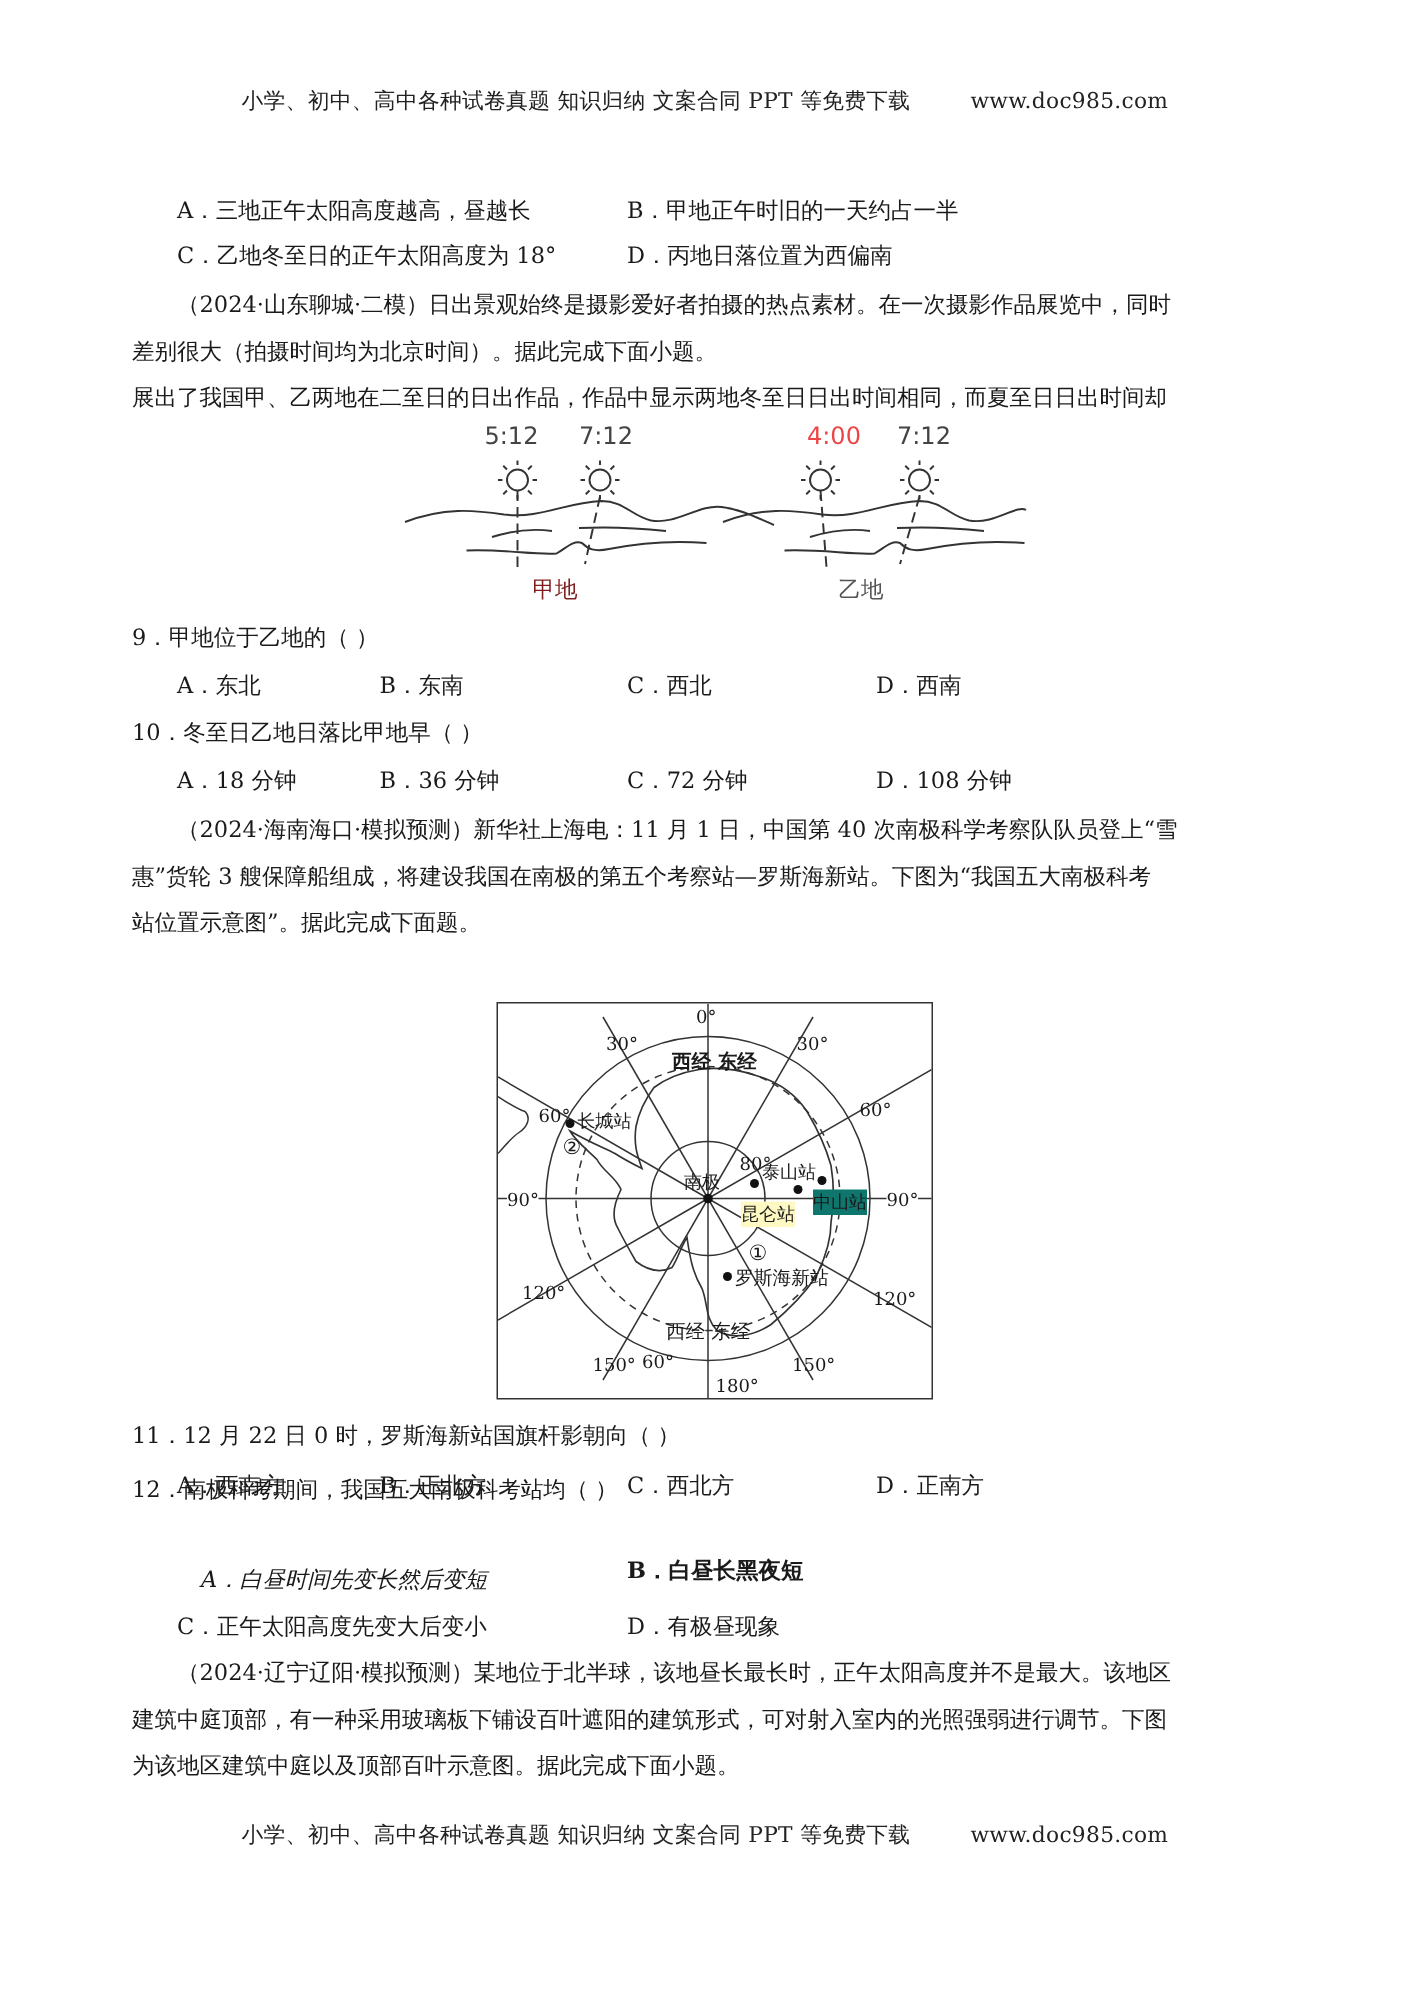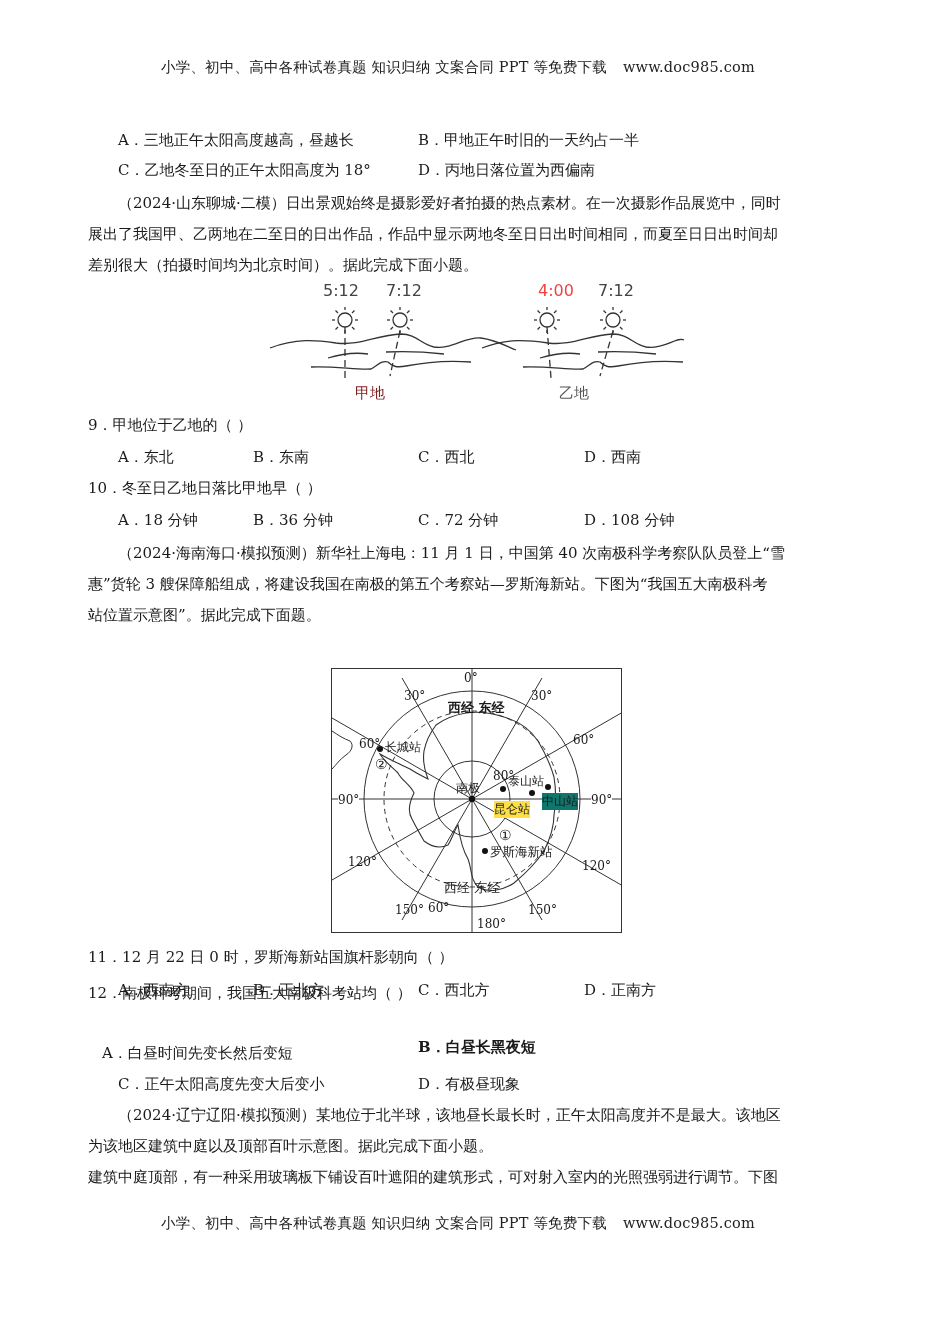--- a/index.html
+++ b/index.html
@@ -1,41 +1,41 @@
 <!DOCTYPE html>
 <html><head>
 <meta charset="utf-8">
 <style>
   html, body { margin:0; padding:0; background:#ffffff; }
   body { width:950px; height:1344px; position:relative; overflow:hidden;
          font-family:"DejaVu Serif","Liberation Serif",serif; color:#1a1a1a; }
   .abs { position:absolute; white-space:nowrap; }
   .hdr { font-size:14.5px; color:#222; letter-spacing:0.2px; }
-  .hdr .url { margin-left:16px; }
+  .hdr .url { margin-left:40px; }
   .t { font-size:15px; line-height:15px; }
   .para { position:absolute; left:88px; width:776px; font-size:15px; line-height:31px; text-align:justify; }
   .para .line { display:block; height:31px; white-space:nowrap; }
   .indent { padding-left:30px; }
 </style>
 </head>
 <body>
 
 <div class="abs hdr" style="left:161px; top:58px;">
   <span>小学、初中、高中各种试卷真题  知识归纳  文案合同  PPT 等免费下载</span><span class="url">www.doc985.com</span>
 </div>
 
 <div class="abs t" style="left:118px; top:133px;">A．三地正午太阳高度越高，昼越长</div>
 <div class="abs t" style="left:418px; top:133px;">B．甲地正午时旧的一天约占一半</div>
 <div class="abs t" style="left:118px; top:163px;">C．乙地冬至日的正午太阳高度为 18°</div>
 <div class="abs t" style="left:418px; top:163px;">D．丙地日落位置为西偏南</div>
 
 <div class="para" style="top:188px;">
   <span class="line indent">（2024·山东聊城·二模）日出景观始终是摄影爱好者拍摄的热点素材。在一次摄影作品展览中，同时</span>
+  <span class="line">差别很大（拍摄时间均为北京时间）。据此完成下面小题。</span>
   <span class="line">展出了我国甲、乙两地在二至日的日出作品，作品中显示两地冬至日日出时间相同，而夏至日日出时间却</span>
-  <span class="line">差别很大（拍摄时间均为北京时间）。据此完成下面小题。</span>
 </div>
 
 <div class="abs" style="left:266px; top:280px; width:420px; height:128px;">
   <svg width="420" height="128" viewBox="0 0 420 128">
     <g stroke="#333" fill="none" stroke-width="1.3">
 
       <path d="M4,68 C30,58 50,60 70,63 C95,66 110,55 135,54 C150,54 155,64 168,67 C185,70 200,56 215,58 C230,60 240,66 250,70"></path>
       <path d="M62,78 C75,74 88,72 102,74"></path>
       <path d="M120,72 C140,71 160,72 178,74"></path>
       <path d="M45,87 C70,86 90,90 105,89 C112,85 116,80 122,82 C126,86 130,88 140,86 C160,82 180,80 205,82"></path>
@@ -182,39 +182,39 @@
 
   
   <div class="abs" style="left:116px; top:30px; font-size:13px; font-weight:bold;">西经 东经</div>
   <div class="abs" style="left:112px; top:210px; font-size:13px;">西经  东经</div>
 
   
   <div class="abs" style="left:124px; top:111px; font-size:12px;">南极</div>
   <div class="abs" style="left:53px; top:70px; font-size:12px;">长城站</div>
   <div class="abs" style="left:176px; top:104px; font-size:12px;">泰山站</div>
   <div class="abs" style="left:210px; top:124px; font-size:12px; background:#0f766e;">中山站</div>
-  <div class="abs" style="left:162px; top:132px; font-size:12px; background:#fde047;">昆仑站</div>
+  <div class="abs" style="left:162px; top:132px; font-size:12px; background:#fef9c3;">昆仑站</div>
   <div class="abs" style="left:158px; top:175px; font-size:12.5px;">罗斯海新站</div>
   <div class="abs" style="left:167px; top:158px; font-size:14px;">①</div>
   <div class="abs" style="left:43px; top:87px; font-size:14px;">②</div>
 </div>
 
 <div class="abs t" style="left:88px; top:950px;">11．12 月 22 日 0 时，罗斯海新站国旗杆影朝向（    ）</div>
 <div class="abs t" style="left:118px; top:983px;">A．西南方</div>
 <div class="abs t" style="left:253px; top:983px;">B．正北方</div>
 <div class="abs t" style="left:418px; top:983px;">C．西北方</div>
 <div class="abs t" style="left:584px; top:983px;text-align:center;">D．正南方</div>
 
 <div class="abs t" style="left:88px; top:986px;">12．南极科考期间，我国五大南极科考站均（    ）</div>
-<div class="abs t" style="left:102px; top:1046px;">A．白昼时间先变长然后变短</div>
+<div class="abs t" style="left:134px; top:1046px;font-style:italic;">A．白昼时间先变长然后变短</div>
 <div class="abs t" style="left:418px; top:1040px;font-weight:bold;">B．白昼长黑夜短</div>
 <div class="abs t" style="left:118px; top:1077px;">C．正午太阳高度先变大后变小</div>
 <div class="abs t" style="left:418px; top:1077px;">D．有极昼现象</div>
 
 <div class="para" style="top:1100px;">
   <span class="line indent">（2024·辽宁辽阳·模拟预测）某地位于北半球，该地昼长最长时，正午太阳高度并不是最大。该地区</span>
+  <span class="line">建筑中庭顶部，有一种采用玻璃板下铺设百叶遮阳的建筑形式，可对射入室内的光照强弱进行调节。下图</span>
   <span class="line">为该地区建筑中庭以及顶部百叶示意图。据此完成下面小题。</span>
-  <span class="line">建筑中庭顶部，有一种采用玻璃板下铺设百叶遮阳的建筑形式，可对射入室内的光照强弱进行调节。下图</span>
 </div>
 
 <div class="abs hdr" style="left:161px; top:1214px;">
   <span>小学、初中、高中各种试卷真题  知识归纳  文案合同  PPT 等免费下载</span><span class="url">www.doc985.com</span>
 </div>
 
 </body></html>

